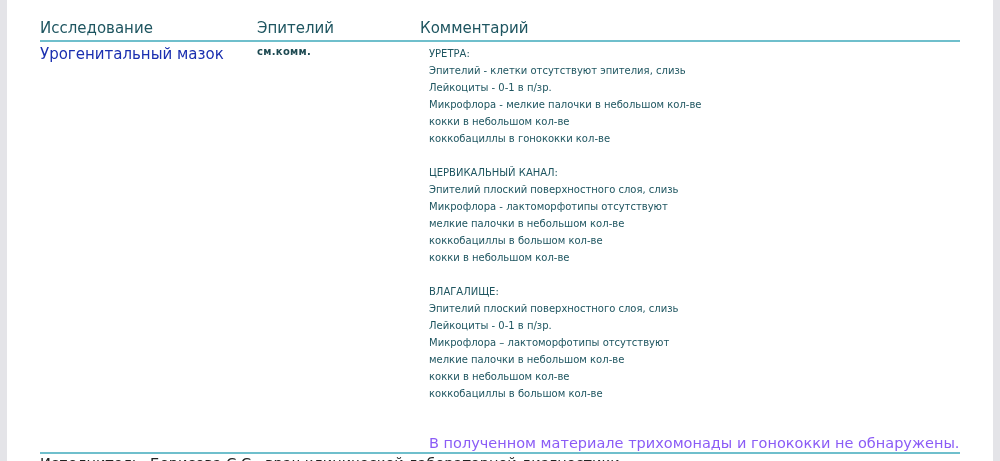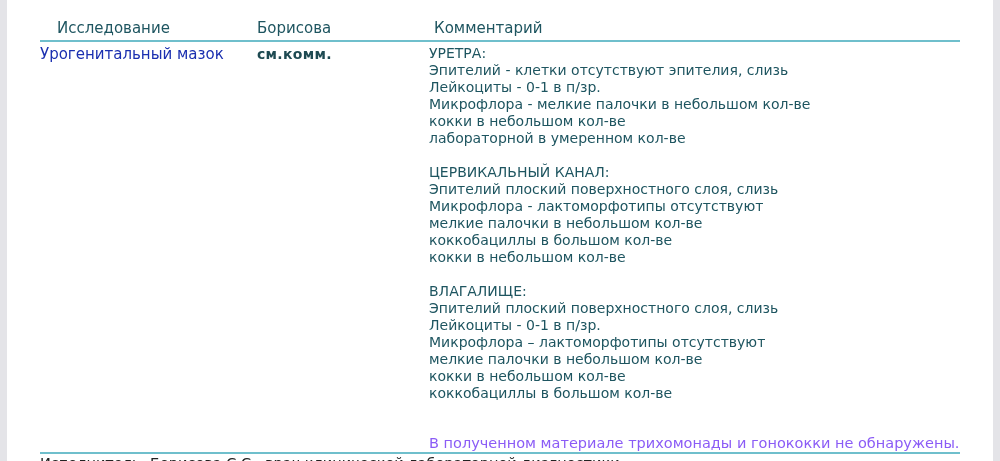--- a/index.html
+++ b/index.html
@@ -20,75 +20,75 @@
     }
     .gutter-right {
       position: absolute; right: 0; top: 0; width: 7px; height: 461px;
       background: #e4e4e8;
     }
     .header-row {
       position: absolute; left: 40px; top: 19px; width: 920px; height: 22px;
       font-size: 15px; color: #1e5560;
     }
     .header-row span { position: absolute; top: 0; white-space: nowrap; }
-    .hdr-test { left: 0; margin-left: 17px; }
+    .hdr-test { left: 0; }
     .hdr-result { left: 217px; }
-    .hdr-comment { left: 394px; }
+    .hdr-comment { left: 380px; }
     .rule {
       position: absolute; height: 2px; background: #6fbfcc;
     }
     .rule-top { left: 40px; top: 40px; width: 920px; }
     .rule-bottom { left: 40px; top: 452px; width: 920px; }
     .test-name {
       position: absolute; left: 40px; top: 45px;
       font-size: 15px; color: #1a2fb0; white-space: nowrap;
     }
     .result-value {
       position: absolute; left: 257px; top: 46px;
-      font-size: 14px; font-weight: bold; color: #1e4a52; letter-spacing: 0.3px;
+      font-size: 10px; font-weight: bold; color: #1e4a52; letter-spacing: 0.3px;
       white-space: nowrap;
     }
     .comment {
       position: absolute; left: 429px; top: 45px; width: 540px;
-      font-size: 14px; line-height: 17px; color: #1e5560;
+      font-size: 10px; line-height: 17px; color: #1e5560;
     }
     .comment .line { white-space: nowrap; height: 17px; }
     .comment .blank { height: 17px; }
     .conclusion {
       position: absolute; left: 429px; top: 435px;
       font-size: 14.5px; color: #8b5cf6; white-space: nowrap;
     }
     .footer-cut {
       position: absolute; left: 40px; top: 455px;
       font-size: 14.5px; color: #222; white-space: nowrap;
     }
   </style>
 </head>
 <body>
 
 <div class="gutter-left"></div>
 <div class="gutter-right"></div>
 
 <div class="header-row">
   <span class="hdr-test">Исследование</span>
-  <span class="hdr-result">Борисова</span>
+  <span class="hdr-result">Эпителий</span>
   <span class="hdr-comment">Комментарий</span>
 </div>
 <div class="rule rule-top"></div>
 
 <div class="test-name">Урогенитальный мазок</div>
 <div class="result-value">см.комм.</div>
 
 <div class="comment">
   <div class="line">УРЕТРА:</div>
   <div class="line">Эпителий - клетки отсутствуют эпителия, слизь</div>
   <div class="line">Лейкоциты - 0-1 в п/зр.</div>
   <div class="line">Микрофлора - мелкие палочки в небольшом кол-ве</div>
   <div class="line">кокки в небольшом кол-ве</div>
-  <div class="line">лабораторной в умеренном кол-ве</div>
+  <div class="line">коккобациллы в гонококки кол-ве</div>
   <div class="blank"></div>
   <div class="line">ЦЕРВИКАЛЬНЫЙ КАНАЛ:</div>
   <div class="line">Эпителий плоский поверхностного слоя, слизь</div>
   <div class="line">Микрофлора - лактоморфотипы отсутствуют</div>
   <div class="line">мелкие палочки в небольшом кол-ве</div>
   <div class="line">коккобациллы в большом кол-ве</div>
   <div class="line">кокки в небольшом кол-ве</div>
   <div class="blank"></div>
   <div class="line">ВЛАГАЛИЩЕ:</div>
   <div class="line">Эпителий плоский поверхностного слоя, слизь</div>

